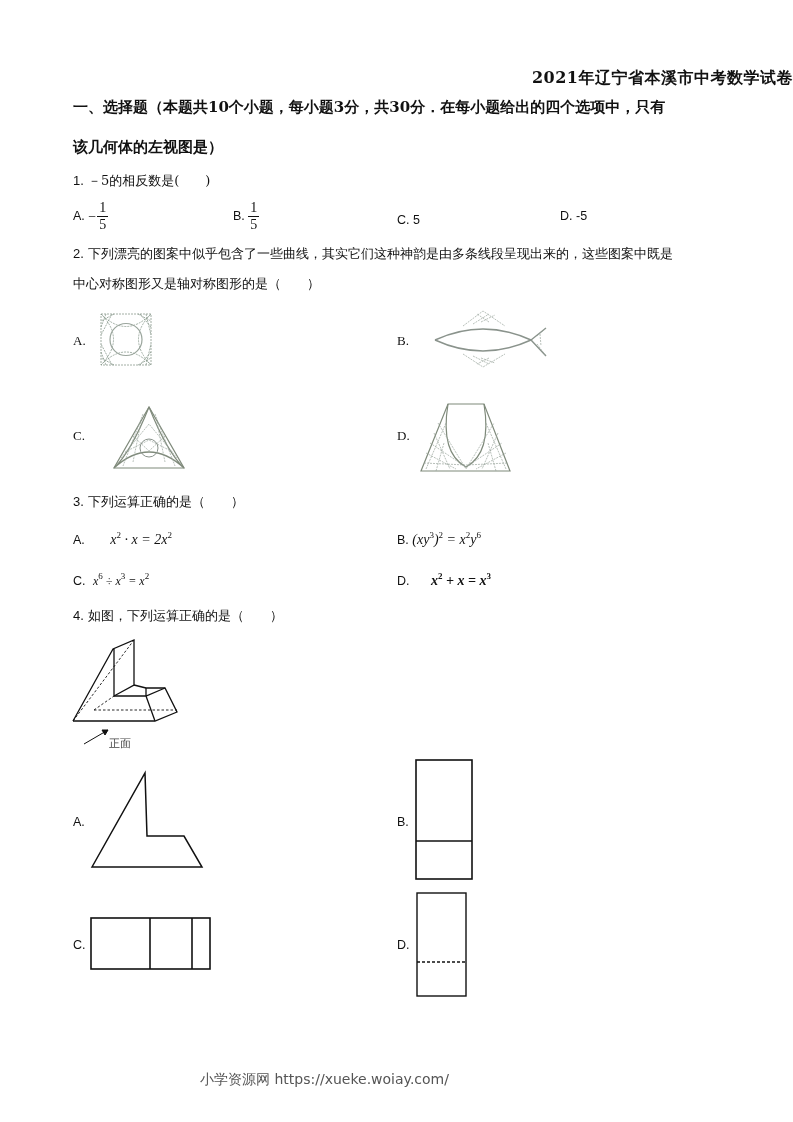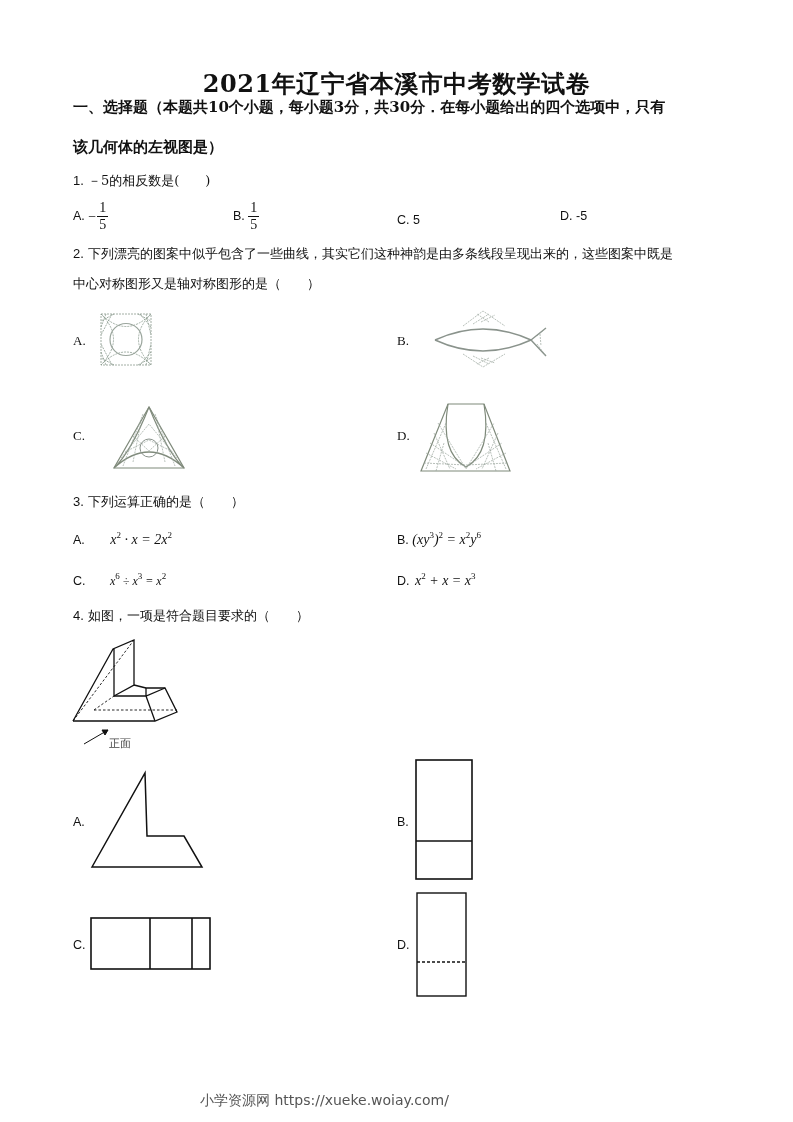--- a/index.html
+++ b/index.html
@@ -1,29 +1,29 @@
 <!DOCTYPE html>
 <html><head>
 <meta charset="utf-8">
 <style>
   html, body { margin:0; padding:0; background:#ffffff; }
   body { width:793px; height:1122px; position:relative; overflow:hidden; font-family:"DejaVu Serif", serif; color:#111; }
   .abs { position:absolute; }
-  .title { left:0; width:793px; top:68px; text-align:center; font-size:24px; font-weight:bold; letter-spacing:0.5px; }
+  .title { left:0; width:793px; top:68px; text-align:right; font-size:16px; font-weight:bold; letter-spacing:0.5px; }
   .section { left:73px; font-size:15px; font-weight:bold; }
   .q { left:73px; font-size:13px; }
   .qnum { font-family:"Liberation Sans", sans-serif; }
   .opt { font-size:12.5px; font-family:"Liberation Sans", sans-serif; }
   .math { font-family:"Liberation Serif", serif; font-style:italic; font-size:14px; }
   .math sup { font-size:9px; font-style:normal; vertical-align:6px; }
   .frac { display:inline-flex; flex-direction:column; align-items:center; vertical-align:middle; font-family:"Liberation Serif", serif; font-size:14px; line-height:16px; }
   .frac .n { border-bottom:1px solid #111; padding:0 2px; }
   .neg { font-family:"Liberation Serif", serif; font-size:14px; vertical-align:middle; margin-right:1px; }
   .fig-label { font-family:"Liberation Serif", serif; font-size:13px; }
-  .footer { left:0; width:649px; top:1071px; text-align:center; font-family:"DejaVu Sans", sans-serif; font-size:14px; color:#555;margin-top:21px; }
+  .footer { left:0; width:649px; top:1071px; text-align:center; font-family:"DejaVu Sans", sans-serif; font-size:14px; color:#555; }
   svg { position:absolute; overflow:visible; }
 </style>
 </head>
 <body>
 
 <div class="abs title">2021年辽宁省本溪市中考数学试卷</div>
 
 <div class="abs section" style="top:98px;">一、选择题（本题共10个小题，每小题3分，共30分．在每小题给出的四个选项中，只有</div>
 <div class="abs section" style="top:138px;">该几何体的左视图是）</div>
 
@@ -119,30 +119,30 @@
 <div class="abs opt" style="left:73px; top:530px;">
   <span>A.</span>
   <span class="math" style="margin-left:22px;">x<sup>2</sup> · x = 2x<sup>2</sup></span>
 </div>
 <div class="abs opt" style="left:397px; top:530px;">
   <span>B.</span>
   <span class="math" style="">(xy<sup>3</sup>)<sup>2</sup> = x<sup>2</sup>y<sup>6</sup></span>
 </div>
 <div class="abs opt" style="left:73px; top:571px;">
   <span>C.</span>
-  <span class="math" style="margin-left:21px; font-size:12px;">x<sup>6</sup> ÷ x<sup>3</sup> = x<sup>2</sup></span>
+  <span class="math" style="margin-left:4px; font-size:12px;">x<sup>6</sup> ÷ x<sup>3</sup> = x<sup>2</sup></span>
 </div>
 <div class="abs opt" style="left:397px; top:571px;">
   <span>D.</span>
-  <span class="math" style="margin-left:2px;">x<sup>2</sup> + x = x<sup>3</sup></span>
+  <span class="math" style="margin-left:18px;font-weight:bold;">x<sup>2</sup> + x = x<sup>3</sup></span>
 </div>
 
 <div class="abs q" style="top:607px;">
   <span class="qnum">4.</span>
-  <span>如图，一项是符合题目要求的（　　）</span>
+  <span>如图，下列运算正确的是（　　）</span>
 </div>
 
 <svg style="left:70px; top:640px;" width="115" height="110" viewBox="0 0 115 110">
   <g stroke="#111" stroke-width="1.3" fill="none">
     <path d="M3 81 L43 9 L64 0 L64 45 L44 56 L44 9"></path>
     <path d="M3 81 L85 81 L107 72 L95 48 L76 48 L64 45"></path>
     <path d="M44 56 L76 56 L95 48 M76 56 L85 81 M76 48 L76 56"></path>
   </g>
   <g stroke="#111" stroke-width="0.9" fill="none" stroke-dasharray="2.5 2">
     <path d="M3 81 L64 0 M24 70 L107 70 M24 70 L44 56"></path>

